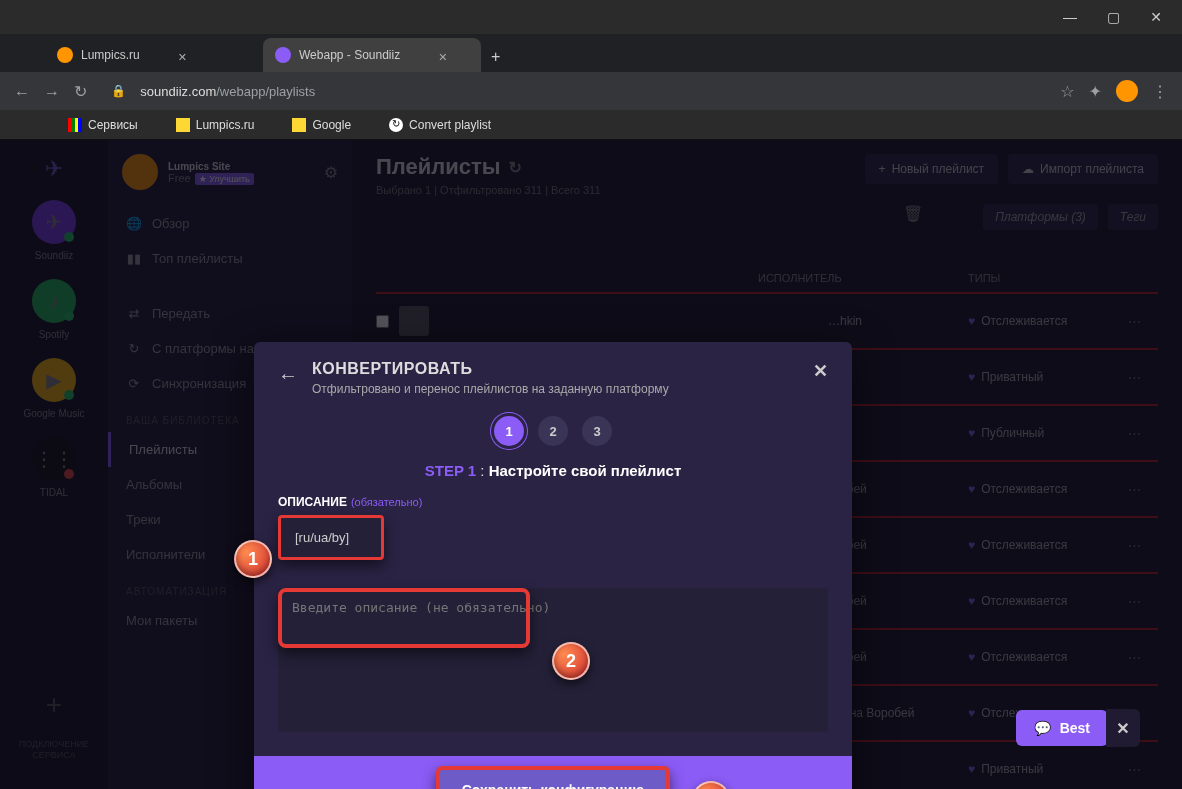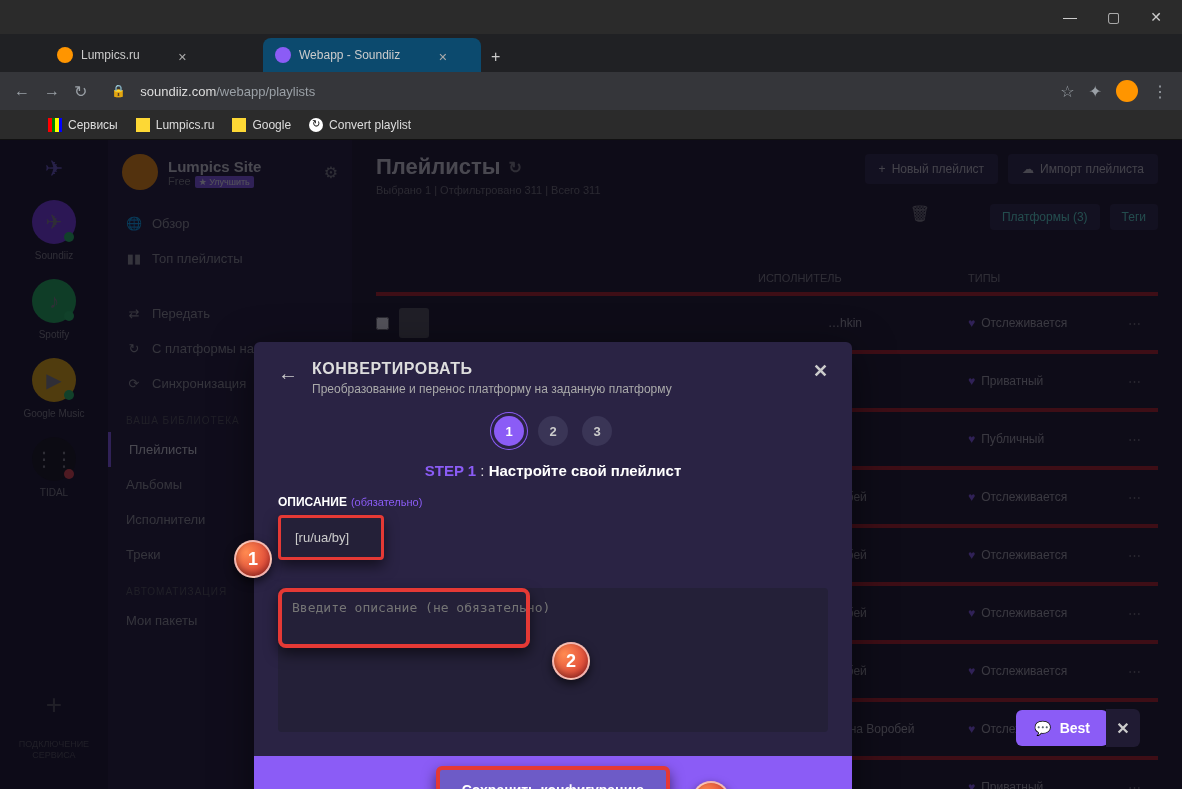--- a/index.html
+++ b/index.html
@@ -4,73 +4,73 @@
 <style>
 * { box-sizing: border-box; margin: 0; padding: 0; }
 body { font-family: -apple-system, BlinkMacSystemFont, "Segoe UI", Arial, sans-serif; background: #1a1328; width: 1182px; height: 789px; overflow: hidden; position: relative; }
 
 .window { position: absolute; inset: 0; background: #2b2b2b; }
 .titlebar { height: 34px; background: #2b2b2b; display: flex; justify-content: flex-end; align-items: center; padding: 0 20px; gap: 30px; color: #ccc; }
 .titlebar span { font-size: 14px; }
 
 .tabrow { height: 38px; background: #202124; display: flex; align-items: end; padding-left: 45px; }
 .tab { display: flex; align-items: center; gap: 8px; padding: 8px 12px; border-radius: 8px 8px 0 0; color: #ccc; font-size: 12px; height: 34px; position: relative; }
-.tab.active { background: #0c4a6e; }
+.tab.active { background: #404040; }
 .tab .favicon { width: 16px; height: 16px; border-radius: 50%; background: #ff9500; }
 .tab .favicon.purple { background: #8b5cf6; }
 .tab .tx { height: 9px; width: 9px; color: #aaa; font-size: 11px; margin-left: 30px; }
 .tab.narrow { width: 218px; }
 .newtab { color: #ccc; padding: 6px 10px; font-size: 16px; }
 
 .addrbar { height: 38px; background: #35363a; display: flex; align-items: center; padding: 0 14px; gap: 14px; color: #ccc; }
 .addrbar .nav { font-size: 16px; color: #9aa0a6; }
 .addrbar .lock { font-size: 12px; }
 .addrbar .url { font-size: 13px; color: #ddd; flex: 1; }
 .addrbar .ricon { font-size: 16px; color: #9aa0a6; }
 .avatar { width: 22px; height: 22px; border-radius: 50%; background: #ff9500; }
 
 .bookbar { height: 30px; background: #2b2b2b; display: flex; align-items: center; padding: 0 48px; gap: 18px; color: #ddd; font-size: 12px; border-bottom: 1px solid #111; }
-.bm { display: flex; align-items: center; gap: 6px; }
+.bm { display: flex; align-items: center; gap: 6px; margin-left: 20px; }
 .bm .sq { width: 14px; height: 14px; background: #fdd835; }
 .bm .sq.multi { background: linear-gradient(90deg, red 25%, green 25% 50%, yellow 50% 75%, blue 75%); }
 .bm .ci { width: 14px; height: 14px; border-radius: 50%; background: #fff; color: #000; font-size: 10px; text-align: center; }
 
 .app { position: relative; height: 649px; background: #1a1523; }
 .asidebar { position: absolute; left: 0; top: 0; width: 108px; height: 100%; background: #151123; display: flex; flex-direction: column; align-items: center; padding-top: 16px; gap: 18px; color: #888; }
 .svc { width: 44px; height: 44px; border-radius: 50%; display: flex; align-items: center; justify-content: center; font-size: 20px; position: relative; }
 .svc .dot { position: absolute; right: 2px; bottom: 2px; width: 10px; height: 10px; border-radius: 50%; }
 .svc-lbl { font-size: 10px; text-align: center; margin-top: -12px; color: #888; }
 .add { font-size: 28px; color: #555; }
 .add-lbl { font-size: 9px; text-align: center; color: #555; line-height: 1.2; }
 
 .nav2 { position: absolute; left: 108px; top: 0; width: 244px; height: 100%; background: #1e1930; padding: 14px 0; color: #999; }
 .prof { display: flex; align-items: center; gap: 10px; padding: 0 14px 16px; }
 .prof-av { width: 36px; height: 36px; border-radius: 50%; background: #ff9500; }
-.prof-name { font-size: 15px; color: #ddd; font-weight: 600; }
+.prof-name { font-size: 10px; color: #ddd; font-weight: 600; }
 .prof-sub { font-size: 11px; color: #888; }
 .badge-up { background: #8b5cf6; color: #fff; font-size: 9px; padding: 1px 4px; border-radius: 2px; margin-left: 4px; }
 .gear { font-size: 16px; color: #888; margin-left: auto; }
 .navitem { display: flex; align-items: center; gap: 10px; padding: 10px 18px; font-size: 13px; }
 .navitem.active { border-left: 3px solid #8b5cf6; color: #ddd; }
 .navsec { font-size: 10px; color: #555; padding: 14px 18px 6px; letter-spacing: 1px; }
 .navitem .ic { width: 16px; text-align: center; }
 .navitem .ct { margin-left: auto; font-size: 11px; background: #2a2540; padding: 1px 6px; border-radius: 3px; }
 
 .main { position: absolute; left: 352px; top: 0; right: 0; height: 100%; padding: 14px 24px; color: #ddd; }
 .mtitle { font-size: 22px; font-weight: 600; display: flex; align-items: center; gap: 8px; }
 .msub { font-size: 11px; color: #777; margin-top: 4px; }
 .mhead-btns { position: absolute; right: 24px; top: 14px; display: flex; gap: 10px; }
 .mbtn { background: #2a2540; color: #ccc; padding: 8px 14px; border-radius: 4px; font-size: 12px; display: flex; align-items: center; gap: 6px; }
 .tabbar2 { display: flex; gap: 10px; position: absolute; right: 24px; top: 64px; }
-.chip { background: #2a2540; color: #5eead4; padding: 6px 12px; border-radius: 4px; font-size: 12px; }
+.chip { background: #2a2540; color: #a3a3a3; padding: 6px 12px; border-radius: 4px; font-size: 12px; font-style: italic; }
 .tbl { margin-top: 68px; }
 .thead { display: flex; font-size: 11px; color: #888; padding: 8px 0; }
 .th { flex: 1; }
 .th.w2 { width: 140px; flex: none; text-align: left; }
-.trow { display: flex; padding: 12px 0; border-top: 4px solid #b91c1c; align-items: center; font-size: 13px; }
+.trow { display: flex; padding: 12px 0; border-top: 2px solid #b91c1c; align-items: center; font-size: 13px; }
 .trow .c1 { display: flex; align-items: center; gap: 10px; flex: 1; }
 .trow .thumb { width: 30px; height: 30px; background: #555; border-radius: 3px; }
 .trow .svc-txt { color: #f59e0b; font-size: 12px; width: 140px; }
 .trow .who { width: 140px; font-size: 12px; color: #aaa; }
 .trow .typ { width: 160px; font-size: 12px; color: #aaa; display: flex; align-items: center; gap: 6px; }
 .trow .hrt { color: #8b5cf6; }
 .trow .dots { width: 30px; color: #888; }
 
 .dim { position: absolute; inset: 0; background: rgba(10,8,20,0.7); }
 
@@ -207,24 +207,24 @@
           <span>Синхронизация</span>
         </div>
       <div class="navsec">ВАША БИБЛИОТЕКА</div>
       <div class="navitem active">
           <span>Плейлисты</span>
         </div>
       <div class="navitem">
           <span>Альбомы</span>
         </div>
       <div class="navitem">
+          <span>Треки</span>
+        </div>
+      <div class="navitem">
           <span>Исполнители</span>
-        </div>
-      <div class="navitem">
-          <span>Треки</span>
         </div>
       <div class="navsec">АВТОМАТИЗАЦИЯ</div>
       <div class="navitem">
           <span>Мои пакеты</span>
           <span class="ct">0</span>
         </div>
     </div>
 
     <div class="main">
       <div class="mtitle">
@@ -358,21 +358,21 @@
       </div>
     </div>
 
     <div class="dim"></div>
 
     <div class="modal">
       <div class="mhead">
         <span class="back">←</span>
         <div class="mtext">
           <div class="mttl">КОНВЕРТИРОВАТЬ</div>
-          <div class="mdesc">Преобразование и перенос платформу на заданную платформу</div>
+          <div class="mdesc">Отфильтровано и перенос плейлистов на заданную платформу</div>
         </div>
         <span class="close">✕</span>
       </div>
       <div class="steps">
         <div class="step active">1</div>
         <div class="step">2</div>
         <div class="step">3</div>
       </div>
       <div class="step-lbl">
         <span class="sp">STEP 1</span><span> : </span><span class="sn">Настройте свой плейлист</span>

